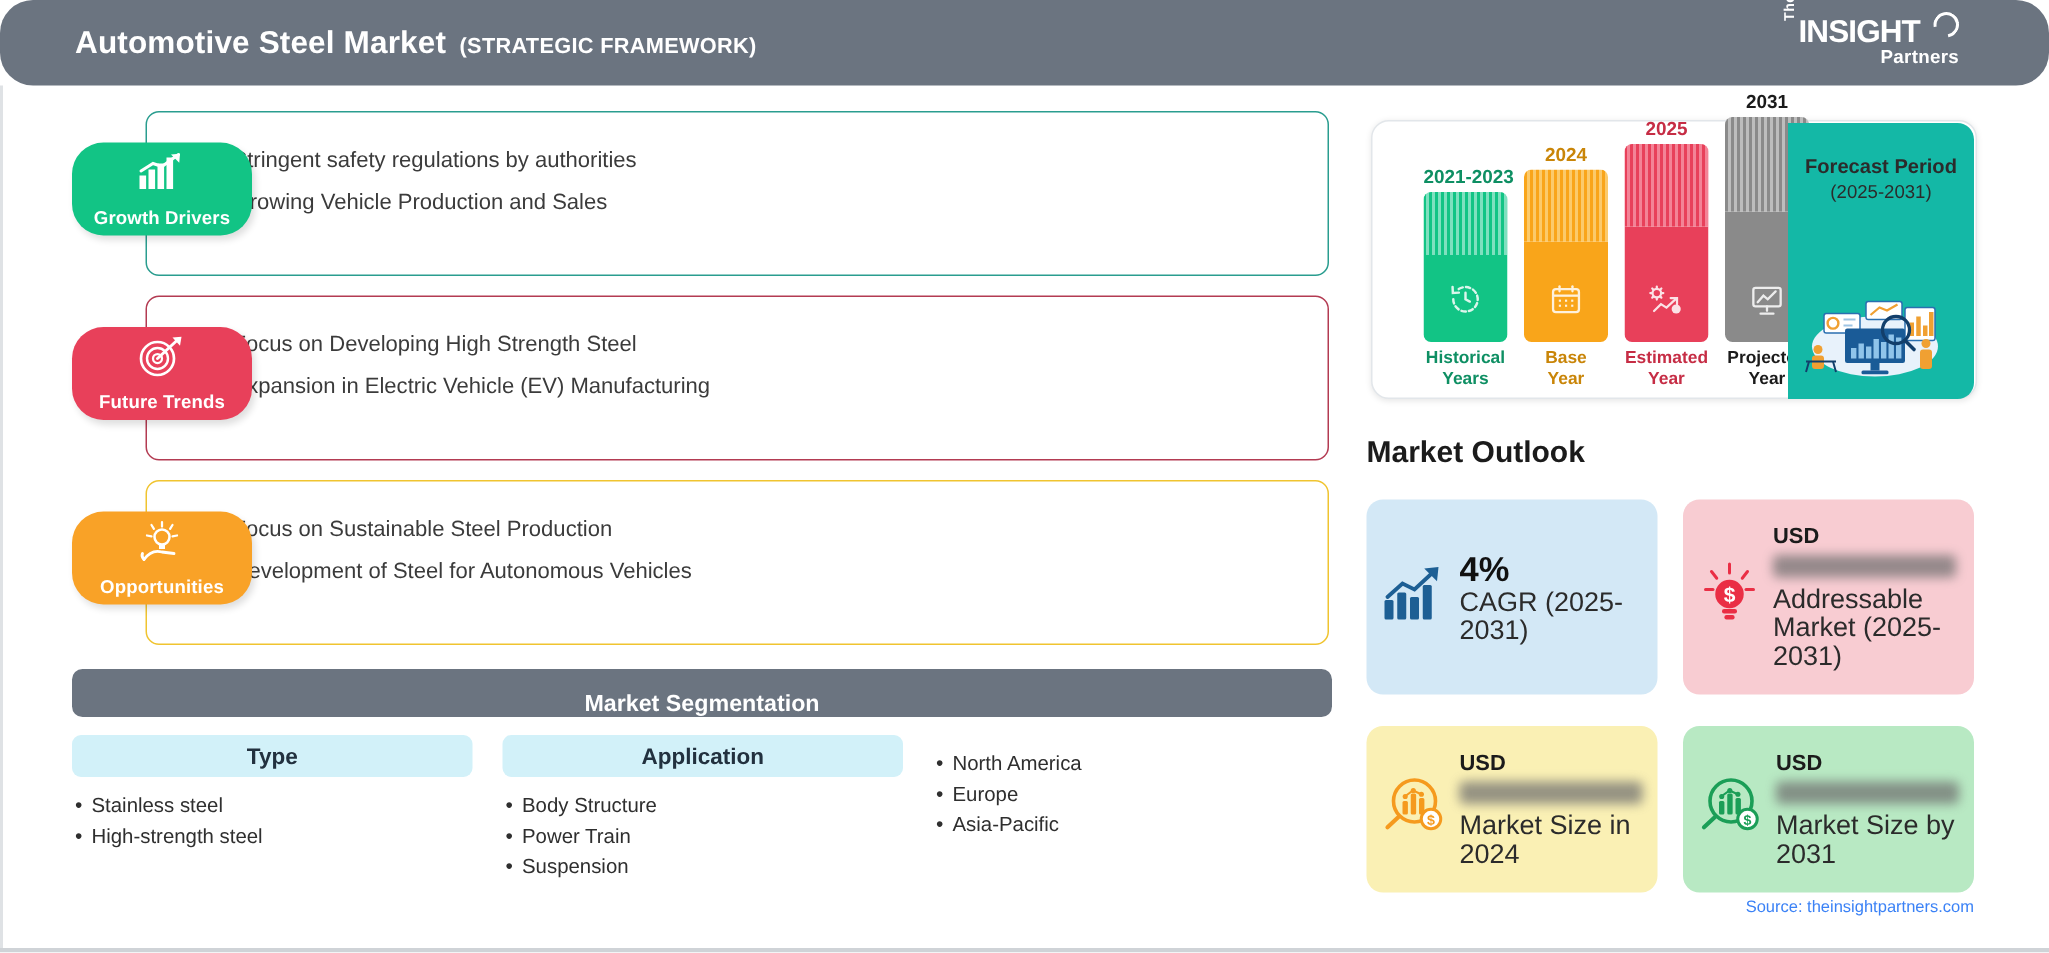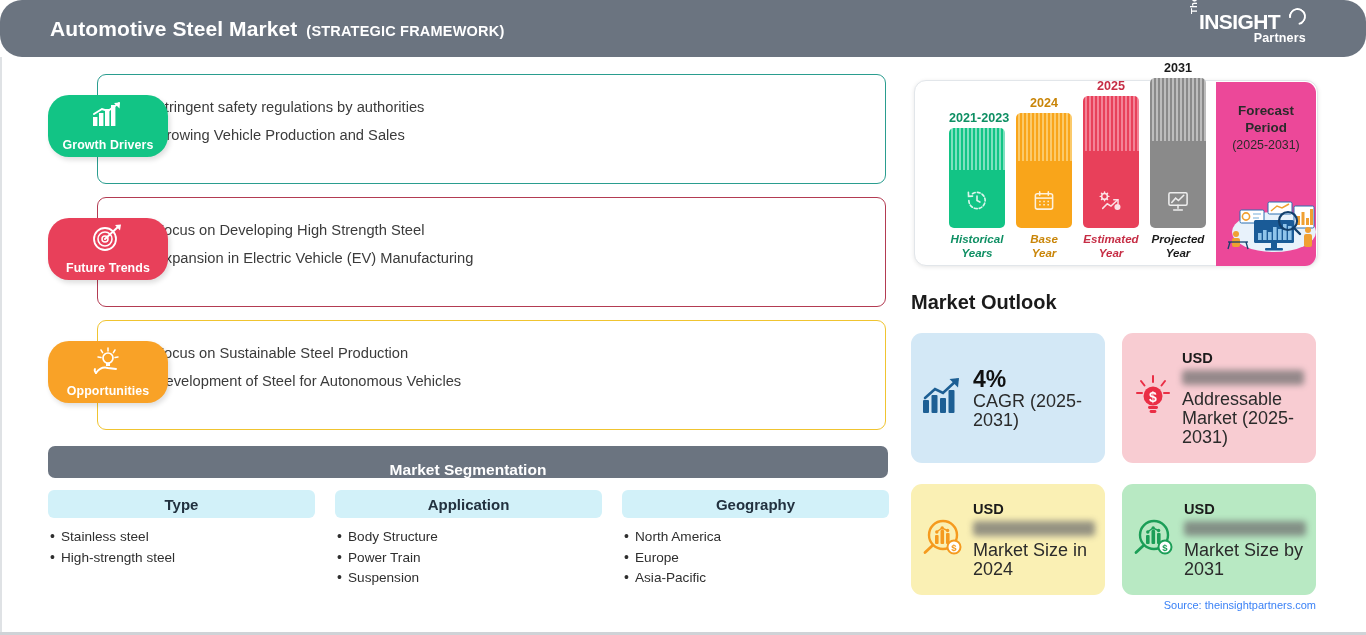--- a/index.html
+++ b/index.html
@@ -123,26 +123,26 @@
   .bar-stripes {
     position:absolute; left:0; top:0; width:100%; height:42px;
   }
   .bar-solid { position:absolute; left:0; bottom:0; width:100%; }
   .bar-ico {
     position:absolute; left:50%; bottom:12px; transform:translateX(-50%);
     opacity:0.85;
   }
   .bar-cap {
     font-size:11.6px; font-weight:bold; line-height:13.4px;
-    margin-top:4px; white-space:pre-line;font-style:italic;
+    margin-top:4px; white-space:pre-line;
   }
 
   .forecast-panel {
-    position:absolute; right:1px; top:1px; width:100px; height:184px;
-    background:#ec4899; border-radius:0 11px 11px 0;
+    position:absolute; right:1px; top:1px; width:124px; height:184px;
+    background:#14b8a6; border-radius:0 11px 11px 0;
     display:flex; flex-direction:column; align-items:center;
   }
   .fp-title {
     margin-top:20px; font-size:13.4px; font-weight:bold; color:#2b2b2b;
     text-align:center; line-height:17px;
   }
   .fp-range { font-size:12.4px; color:#2b2b2b; text-align:center; margin-top:2px; }
 
   .outlook-title {
     position:absolute; left:911px; top:291px;
@@ -287,23 +287,20 @@
       <span class="seg-pill-label">Application</span>
     </div>
     <div class="seg-items">
       <div class="seg-item">Body Structure</div>
       <div class="seg-item">Power Train</div>
       <div class="seg-item">Suspension</div>
     </div>
   </div>
 
   <div class="seg-col" style="left:622px;">
-    <div class="seg-pill" style="background: rgb(210, 241, 249);">
-      <span class="seg-pill-label">Geography</span>
-    </div>
     <div class="seg-items">
       <div class="seg-item">North America</div>
       <div class="seg-item">Europe</div>
       <div class="seg-item">Asia-Pacific</div>
     </div>
   </div>
 
   <div class="forecast-card">
     <div class="bars-area">
 

